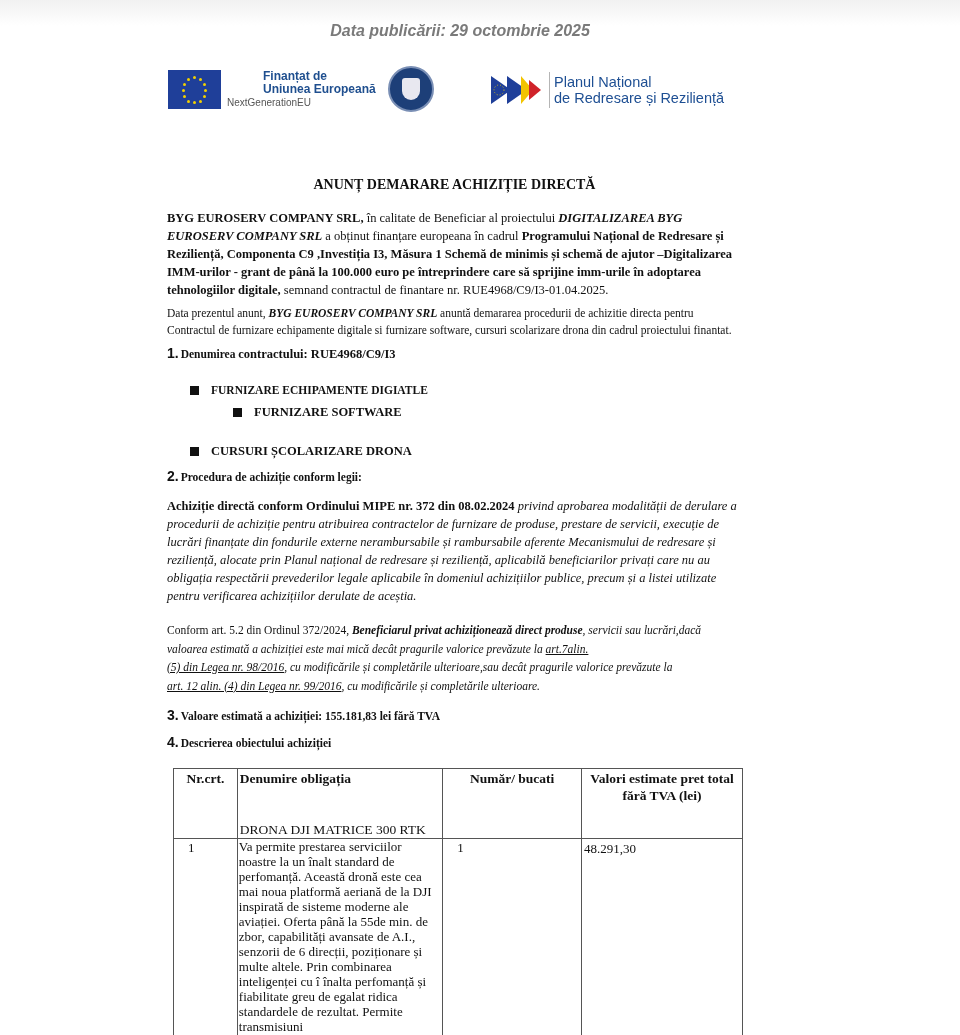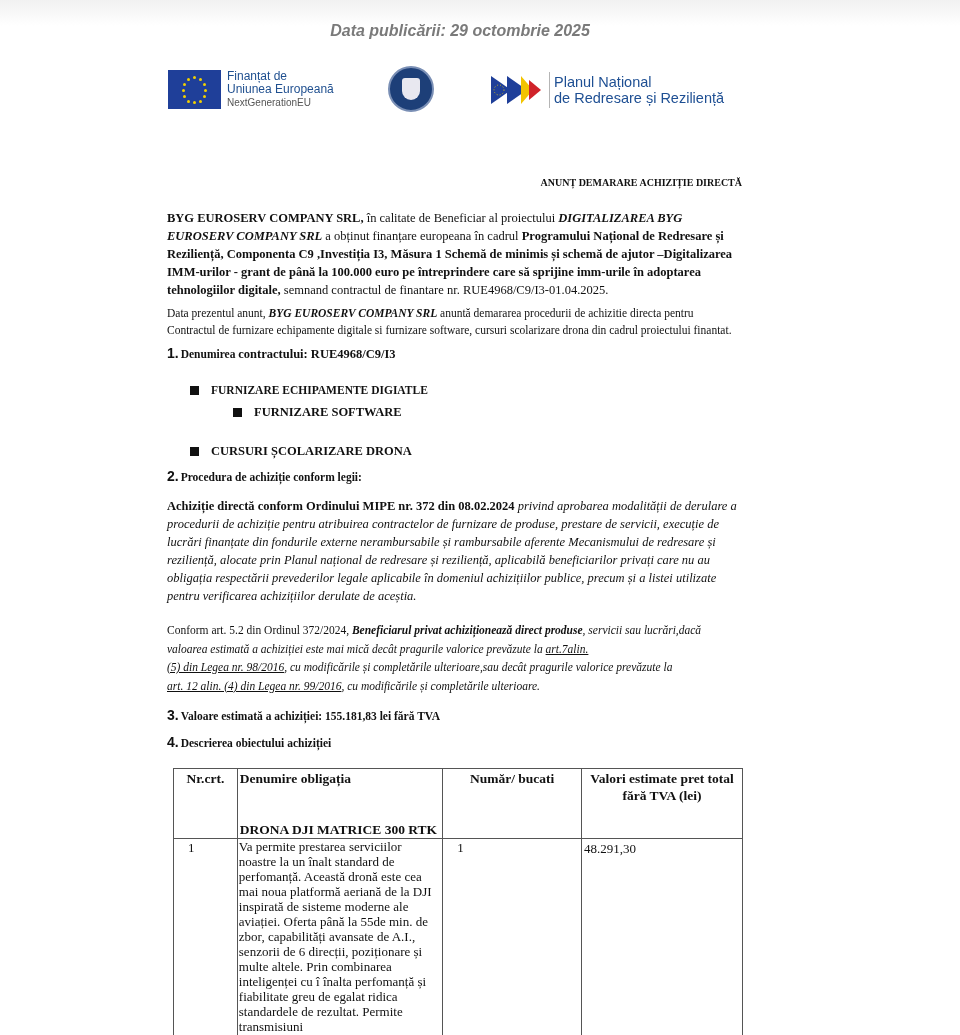--- a/index.html
+++ b/index.html
@@ -18,39 +18,39 @@
 
     
     .logo-eu { position: absolute; left: 168px; top: 70px; display: flex; align-items: center; }
     .eu-flag {
       width: 53px; height: 39px; background: #1f3f99; position: relative;
     }
     .eu-flag .star {
       position: absolute; width: 3px; height: 3px; background: #f2d000; border-radius: 50%;
     }
     .eu-text { margin-left: 6px; font-family: "Liberation Sans", sans-serif; line-height: 13px; }
-    .eu-text .l1, .eu-text .l2 { font-size: 12px; font-weight: normal; color: #1f4f8f; }
+    .eu-text .l1, .eu-text .l2 { font-size: 12px; font-weight: bold; color: #1f4f8f; margin-left: 36px; }
     .eu-text .l3 { font-size: 10px; color: #555; }
 
     .logo-gov {
       position: absolute; left: 388px; top: 66px; width: 46px; height: 46px;
       border-radius: 50%; background: #1d3f78; border: 2px solid #7a8fb5;
       display: flex; align-items: center; justify-content: center;
     }
     .logo-gov .crest {
       width: 18px; height: 22px; background: #e8e8f0; border-radius: 3px 3px 9px 9px;
     }
 
     .logo-pnrr { position: absolute; left: 491px; top: 72px; display: flex; align-items: center; }
     .pnrr-arrows { position: relative; width: 56px; height: 32px; }
     .pnrr-sep { width: 1px; height: 36px; background: #b5b5b5; margin: 0 4px 0 2px; }
     .pnrr-text { font-family: "Liberation Sans", sans-serif; font-size: 14.5px; color: #1e4f93; line-height: 16px; }
     .title {
-      position: absolute; left: 167px; top: 177px; width: 575px; text-align: right;
-      font-weight: bold; font-size: 10px; letter-spacing: 0px;
+      position: absolute; left: 167px; top: 177px; width: 575px; text-align: center;
+      font-weight: bold; font-size: 14px; letter-spacing: 0px;
     }
     .para { position: absolute; left: 167px; width: 575px; font-size: 12.5px; line-height: 18px; }
     .para-sm { font-size: 11.5px; line-height: 17px; }
     .b { font-weight: bold; }
     .i { font-style: italic; }
     .u { text-decoration: underline; }
 
     .heading { position: absolute; left: 167px; font-size: 12px; font-weight: bold; }
     .heading .num { font-family: "Liberation Sans", sans-serif; font-size: 14px; font-weight: bold; margin-right: 2px; }
 
@@ -66,21 +66,21 @@
     }
     .tbl td, .tbl th { border: 1.5px solid #555; vertical-align: top; font-weight: normal; }
     .tbl th { font-weight: bold; font-size: 13.5px; line-height: 17px; }
     .c1 { width: 65px; }
     .c2 { width: 212px; }
     .c3 { width: 143px; }
     .c4 { width: 166px; }
     .hdr-row { height: 70px; }
     .th-nr { text-align: center; padding-top: 1px; }
     .th-den { text-align: left; padding: 1px 2px 0 2px; position: relative; }
-    .th-den .subtitle { position: absolute; left: 2px; bottom: 0px; font-weight: bold; font-size: 13.5px; }
+    .th-den .subtitle { position: absolute; left: 2px; bottom: 0px; font-weight: normal; font-size: 13.5px; }
     .th-num { text-align: center; padding-top: 1px; }
     .th-val { text-align: center; padding-top: 1px; }
     .td-nr { padding: 1px 0 0 14px; font-weight: bold; }
     .td-desc { padding: 0 1px 0 1px; line-height: 15px; font-size: 13px; height: 200px; }
     .td-num { padding: 1px 0 0 14px; font-weight: bold; }
     .td-val { padding: 2px 0 0 2px; font-weight: bold; }
   </style>
 </head>
 <body>
 

